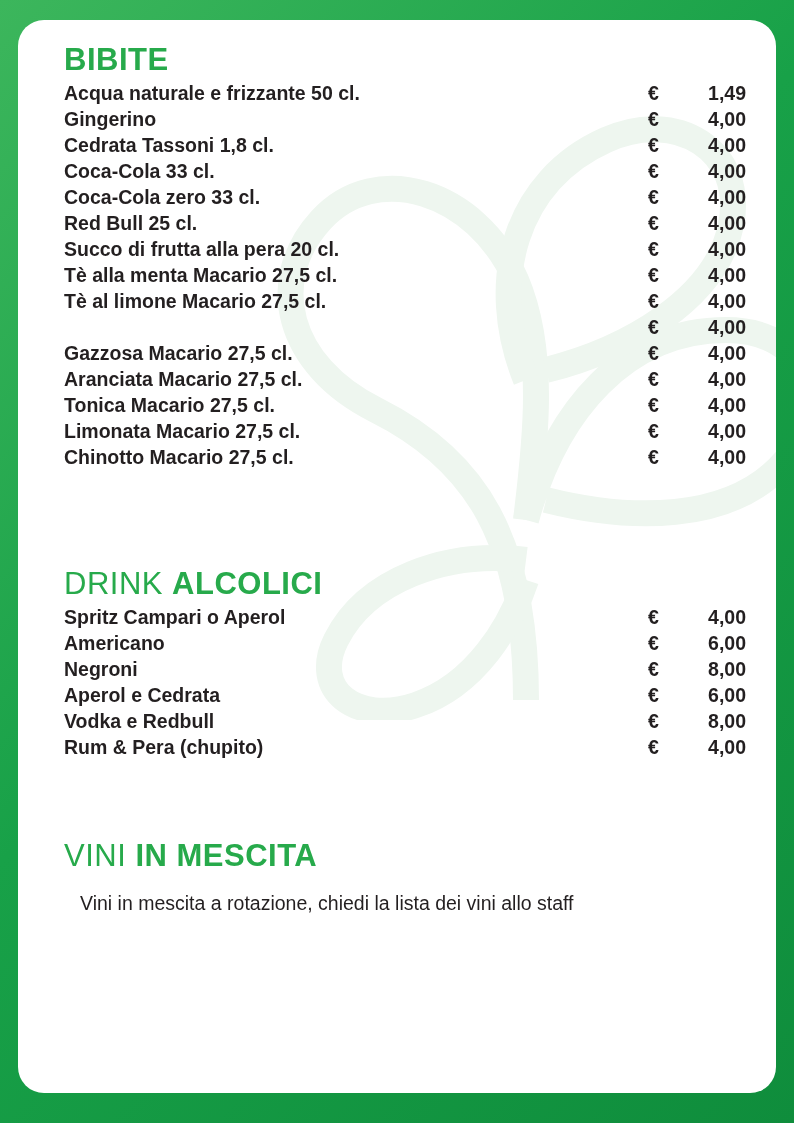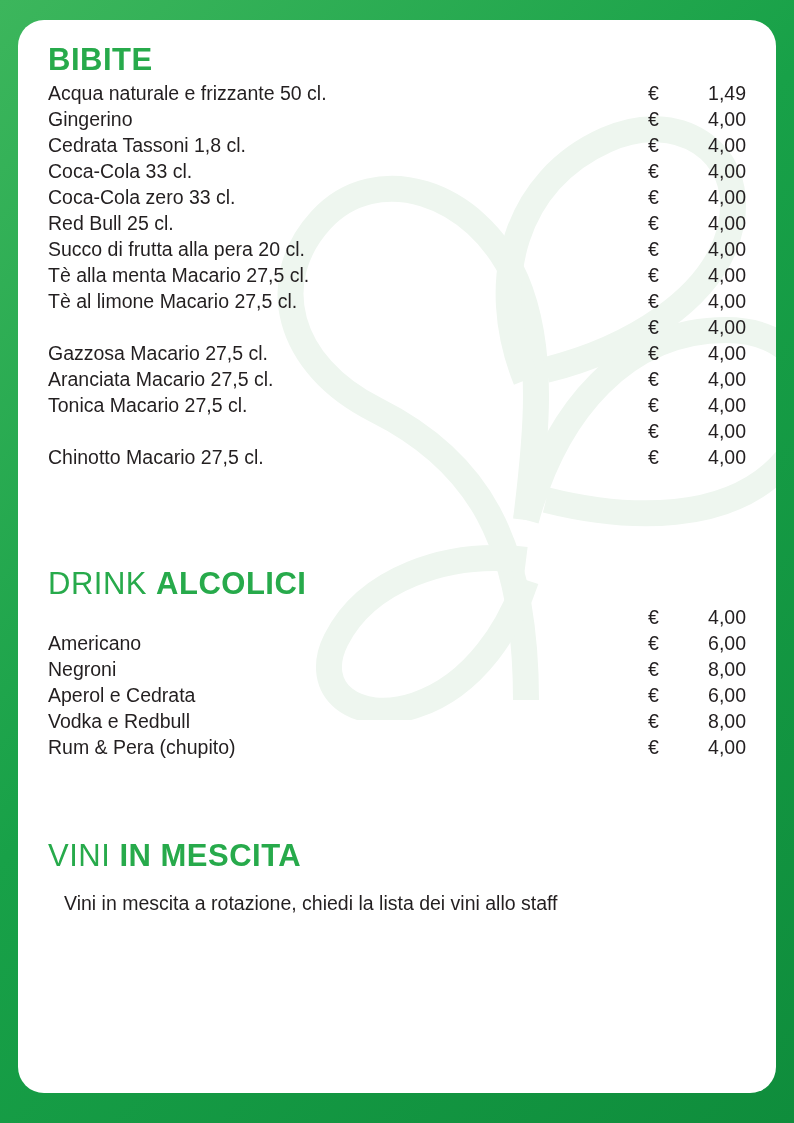--- a/index.html
+++ b/index.html
@@ -21,21 +21,21 @@
     box-sizing: border-box;
     padding: 20px 18px 30px 18px;
   }
   .card {
     position: relative;
     width: 100%;
     height: 100%;
     background: #ffffff;
     border-radius: 26px;
     box-sizing: border-box;
-    padding: 22px 30px 20px 30px;
+    padding: 22px 30px 20px 46px;
     overflow: hidden;
   }
   .watermark {
     position: absolute;
     right: -70px;
     top: 60px;
     width: 620px;
     height: 640px;
     pointer-events: none;
     opacity: 1;
@@ -66,20 +66,21 @@
     padding: 0;
     list-style: none;
   }
   .item {
     display: flex;
     align-items: center;
     font-size: 19.5px;
     color: #231f20;
     line-height: 1.335;
     white-space: nowrap;
+    font-weight: bold;
   }
   .item-name {
     flex: 0 0 auto;
   }
   .item-spacer {
     flex: 1 1 auto;
   }
   .item-currency {
     flex: 0 0 auto;
     width: 40px;
@@ -194,39 +195,41 @@
             <span class="item-currency">€</span>
             <span class="item-price">4,00</span>
           </li>
           <li class="item">
             <span class="item-name">Tonica Macario 27,5 cl.</span>
             <span class="item-spacer"></span>
             <span class="item-currency">€</span>
             <span class="item-price">4,00</span>
           </li>
           <li class="item">
+            <span class="item-name">Limonata Macario 27,5 cl.</span>
             <span class="item-spacer"></span>
             <span class="item-currency">€</span>
             <span class="item-price">4,00</span>
           </li>
           <li class="item">
             <span class="item-name">Chinotto Macario 27,5 cl.</span>
             <span class="item-spacer"></span>
             <span class="item-currency">€</span>
             <span class="item-price">4,00</span>
           </li>
         </ul>
       </div>
 
       <div class="gap-big"></div>
 
       <div class="section">
         <h2 class="section-title"><span class="light">DRINK </span><span class="bold">ALCOLICI</span></h2>
         <ul class="items">
           <li class="item">
+            <span class="item-name">Spritz Campari o Aperol</span>
             <span class="item-spacer"></span>
             <span class="item-currency">€</span>
             <span class="item-price">4,00</span>
           </li>
           <li class="item">
             <span class="item-name">Americano</span>
             <span class="item-spacer"></span>
             <span class="item-currency">€</span>
             <span class="item-price">6,00</span>
           </li>

